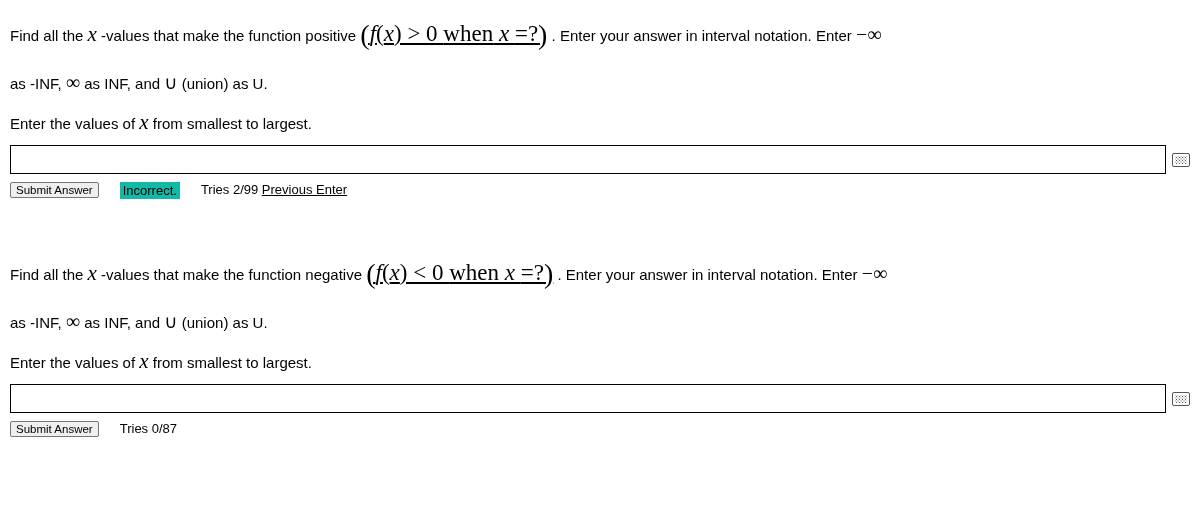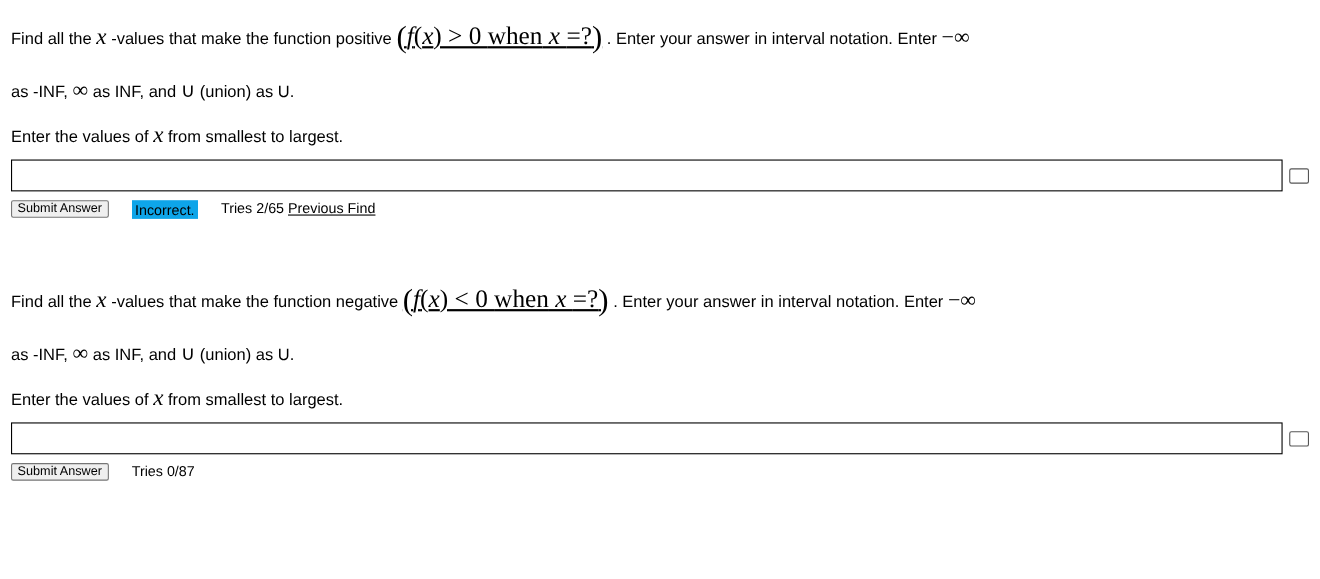--- a/index.html
+++ b/index.html
@@ -104,21 +104,21 @@
     .submit-btn {
       font-family: Arial, sans-serif;
       font-size: 11.5px;
       padding: 1px 5px;
       border: 1px solid #767676;
       background: #efefef;
       border-radius: 2px;
       cursor: pointer;
     }
     .incorrect {
-      background: #0ea5e9;
+      background: #14b8a6;
       padding: 1px 3px;
       font-size: 13px;
     }
     .tries-text {
       font-size: 13px;
     }
     .prev-tries {
       text-decoration: underline;
       cursor: pointer;
     }
@@ -136,21 +136,21 @@
   <div class="question-line">
     <span>Enter the values of </span><span class="ital-x">x</span><span> from smallest to largest.</span>
   </div>
   <div class="input-row">
     <input type="text" class="answer-input" style="">
     <span class="keyboard-icon"></span>
   </div>
   <div class="submit-row">
     <button class="submit-btn">Submit Answer</button>
     <span class="incorrect">Incorrect.</span>
-    <span class="tries-text"><span>Tries 2/65 </span><span class="prev-tries">Previous Find</span></span>
+    <span class="tries-text"><span>Tries 2/99 </span><span class="prev-tries">Previous Enter</span></span>
   </div>
 </div>
 
 <div class="question-block">
   <div class="question-line">
     <span>Find all the </span><span class="ital-x">x</span><span> -values that make the function negative </span><span class="math-inline"><span class="paren">(</span>f<span class="op">(</span>x<span class="op">) &lt; 0 </span><span style="font-style:normal">when</span> x <span class="op">=?</span><span class="paren">)</span></span><span> . Enter your answer in interval notation. Enter </span><span class="neg-inf">−∞</span>
   </div>
   <div class="question-line">
     <span>as -INF, </span><span class="infinity">∞</span><span> as INF, and </span><span class="union">∪</span><span> (union) as U.</span>
   </div>

